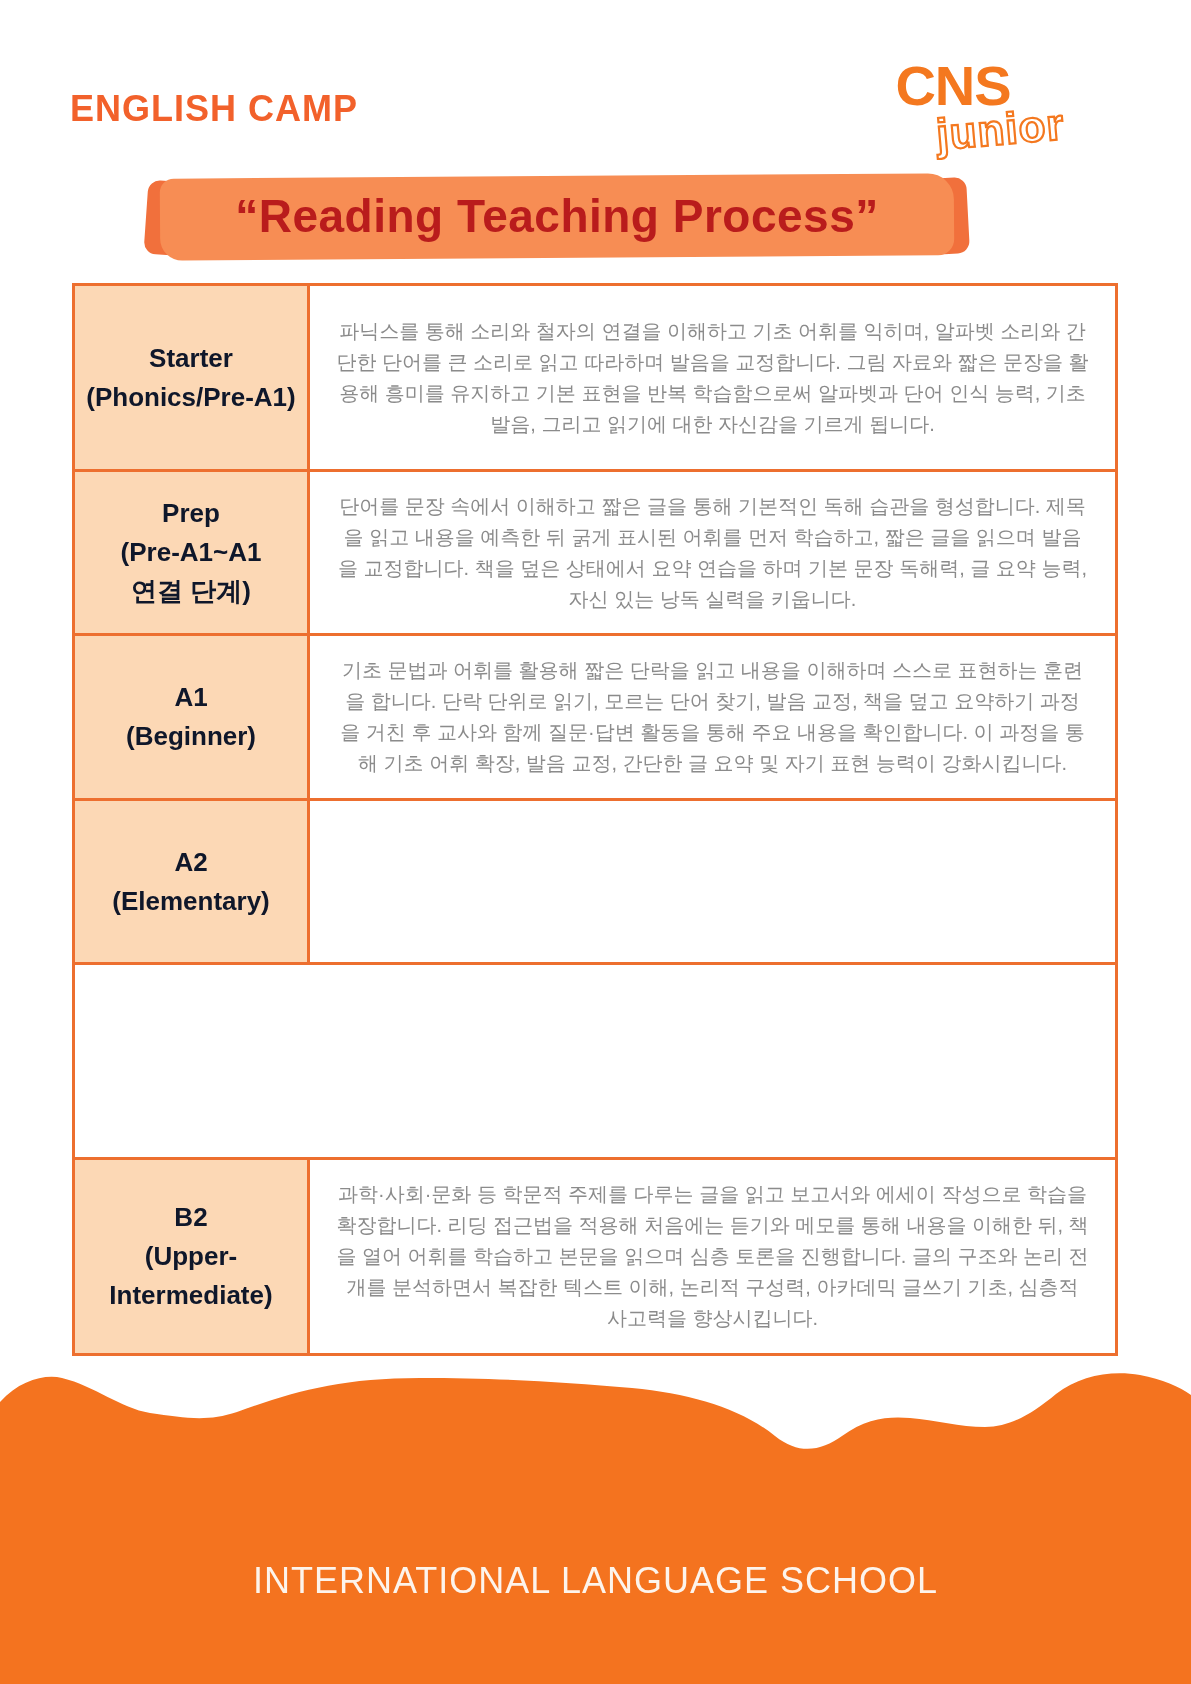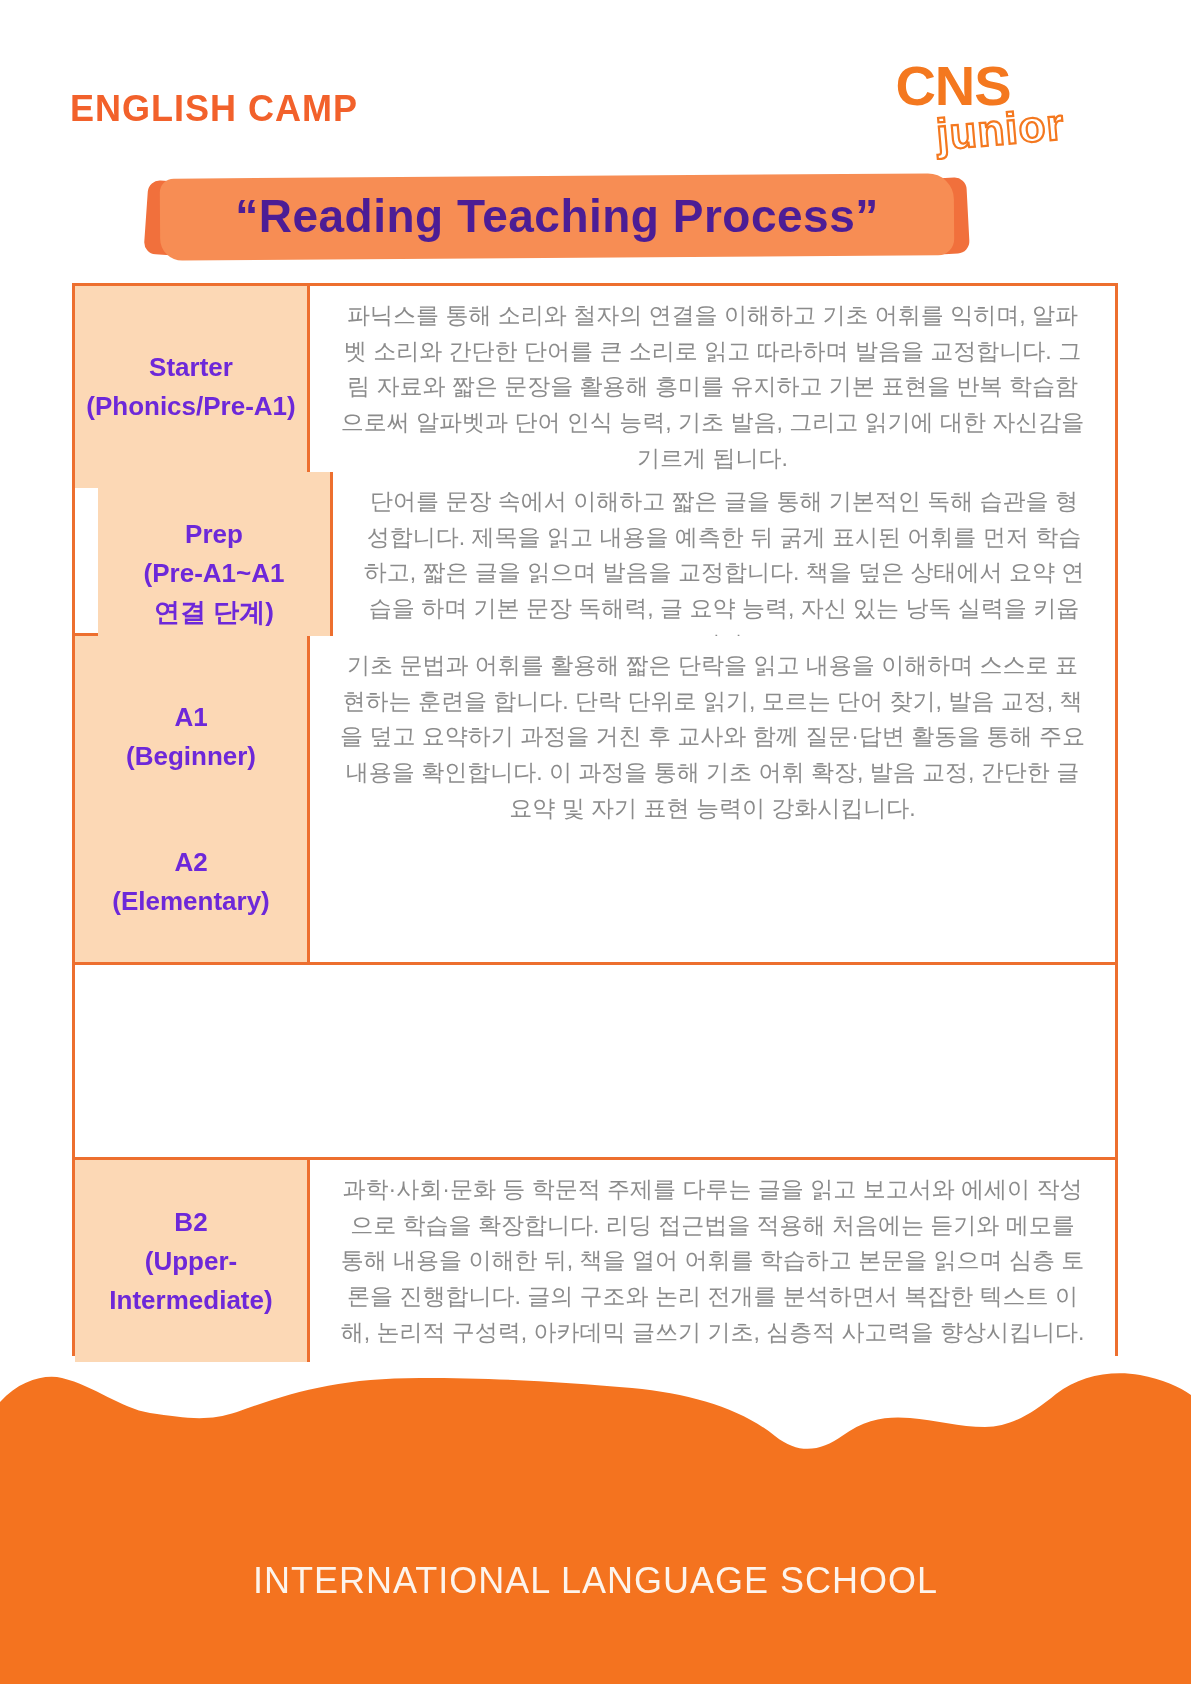--- a/index.html
+++ b/index.html
@@ -32,51 +32,51 @@
     background:#F78D54;
     border-radius:14px 26px 16px 22px;
     transform:rotate(-0.4deg);
   }
   .banner-cap{position:absolute;width:42px;background:#F1703C;border-radius:12px;}
   .banner-cap.left{left:-2px;top:5px;height:74px;transform:rotate(4deg);}
   .banner-cap.right{right:-2px;top:2px;height:76px;transform:rotate(-3deg);}
   .banner-title{
     position:absolute;left:0;right:0;top:50%;transform:translateY(-52%);
     text-align:center;
-    font-size:46px;font-weight:700;color:#4c1d95;letter-spacing:0.5px;
+    font-size:46px;font-weight:700;color:#b91c1c;letter-spacing:0.5px;
   }
 
   
   .table{
     position:absolute;left:72px;top:283px;width:1040px;
     border:3px solid #ED6F2F;
     background:#ffffff;
   }
   .row{display:grid;grid-template-columns:235px 1fr;}
   .row + .row{border-top:3px solid #ED6F2F;}
   .cell-level{
     background:#FCD8B5;
     border-right:3px solid #ED6F2F;
     display:flex;align-items:center;justify-content:center;
     text-align:center;white-space:pre-line;
     font-size:26px;font-weight:700;line-height:1.5;
-    color:#6d28d9;
+    color:#0f172a;
     padding:0 6px;box-sizing:border-box;
   }
   .cell-desc{
     display:flex;align-items:center;
     padding:12px 26px;box-sizing:border-box;
-    font-size:23px;line-height:1.55;color:#8B8B8B;
+    font-size:20px;line-height:1.55;color:#8B8B8B;
     background:#ffffff;
   }
   .cell-desc > span{display:block;width:100%;}
   .align-center > span{text-align:center;}
   .align-left > span{text-align:center;}
   .h1{height:183px;}
-  .h2{height:161px;padding-left:23px;}
+  .h2{height:161px;}
   .h3{height:162px;}
   .h4{height:161px;}
   .h5{height:192px;}
   .h6{height:193px;}
 
   
   .footer-wave{position:absolute;left:0;top:1370px;width:1191px;height:314px;}
   .footer-text{
     position:absolute;left:0;right:0;top:1560px;
     text-align:center;

